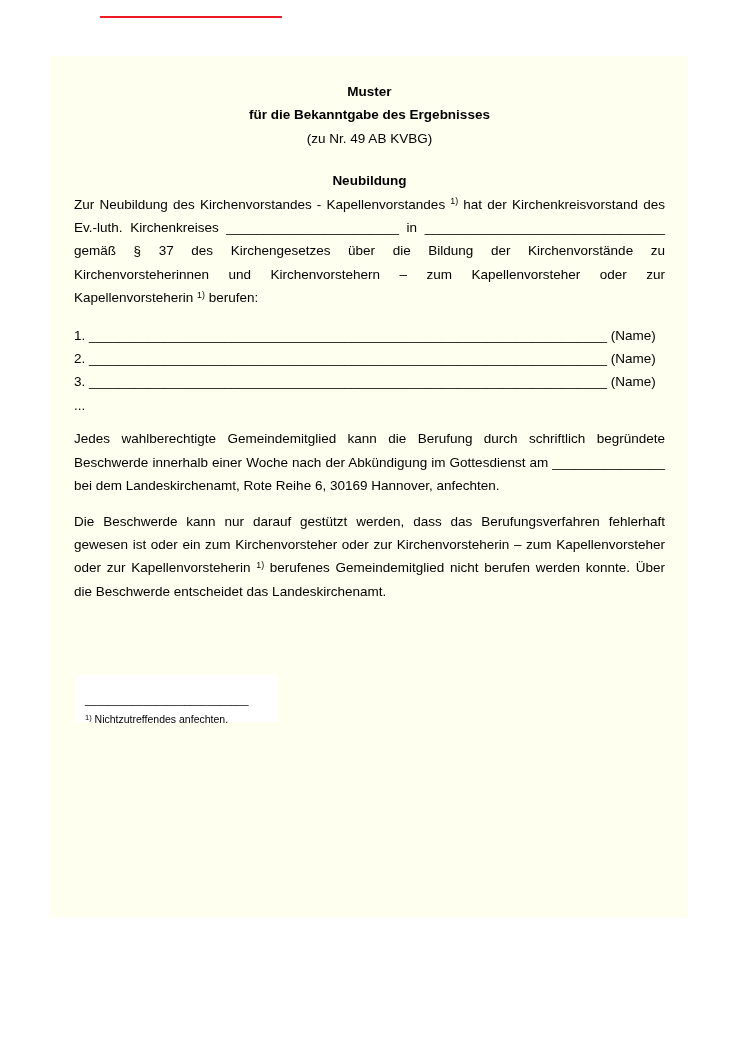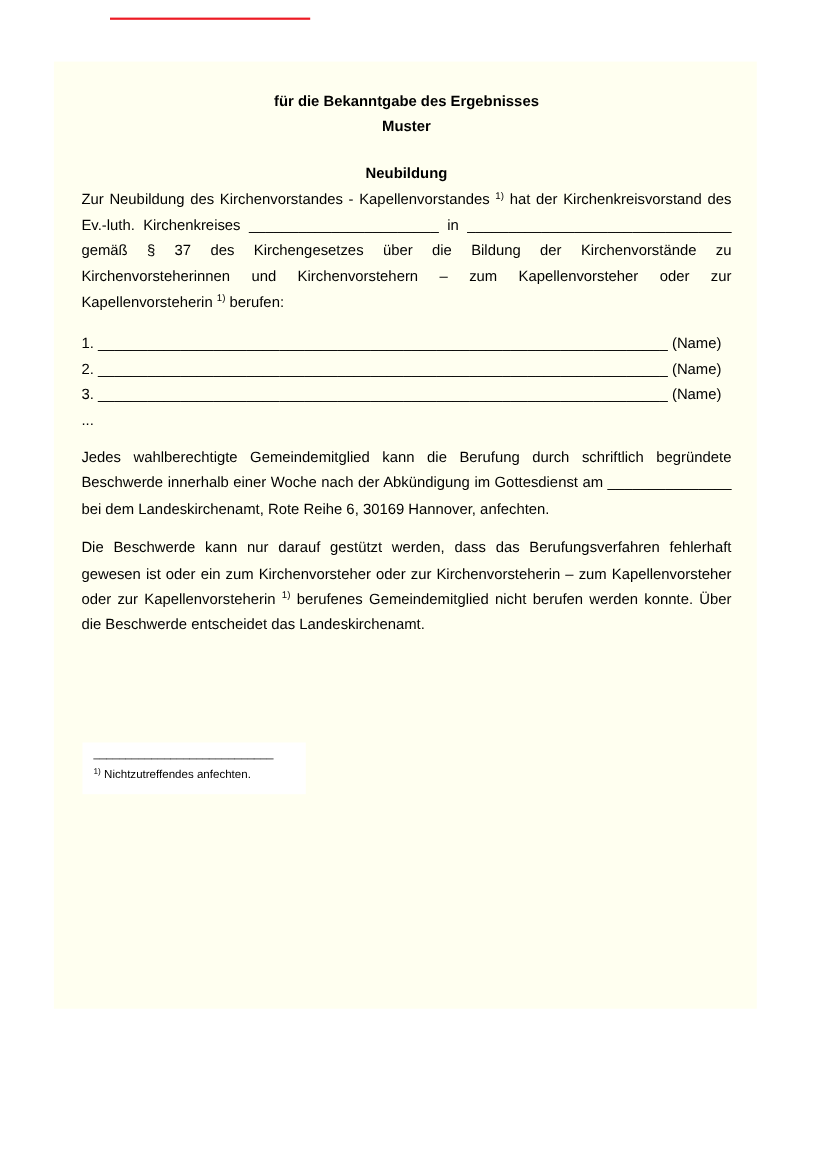--- a/index.html
+++ b/index.html
@@ -41,42 +41,43 @@
     line-height: 0;
     vertical-align: baseline;
     position: relative;
     top: -4.5px;
   }
   .footnote {
     position: absolute;
     left: 26px; top: 619px;
     width: 203px; height: 47px;
     background: #ffffff;
-    padding: 7px 0 0 10px;
+    padding: 22px 0 0 10px;
     font-size: 10.5px;
   }
   .fn-sep {
     height: 12px;
     line-height: 6px;
     overflow: visible;
     white-space: nowrap;
   }
   .fn-line { margin-top: 3px; line-height: 15px; }
   .fn-line sup { font-size: 7.5px; top: -3.5px; }
 </style>
 </head>
 <body>
 
 <div class="red-mark"></div>
 
 <div class="page">
   <div class="content">
 
+    <div class="title-line">Muster</div>
     <div class="title-line">für die Bekanntgabe des Ergebnisses</div>
-    <div class="title-line">Muster</div>
+    <div class="title-ref">(zu Nr. 49 AB KVBG)</div>
 
     <div class="heading">Neubildung</div>
 
     <p class="para p-intro"><span>Zur Neubildung des Kirchenvorstandes - Kapellenvorstandes </span><sup>1)</sup><span> hat der Kirchenkreisvorstand des Ev.-luth. Kirchenkreises _______________________ in ________________________________ gemäß § 37 des Kirchengesetzes über die Bildung der Kirchenvorstände zu Kirchenvorsteherinnen und Kirchenvorstehern – zum Kapellenvorsteher oder zur Kapellenvorsteherin </span><sup>1)</sup><span> berufen:</span></p>
 
     <div class="name-list">
       <div class="list-row"><span>1.</span> <span>_____________________________________________________________________</span> <span>(Name)</span></div>
       <div class="list-row"><span>2.</span> <span>_____________________________________________________________________</span> <span>(Name)</span></div>
       <div class="list-row"><span>3.</span> <span>_____________________________________________________________________</span> <span>(Name)</span></div>
       <div class="list-row">...</div>

